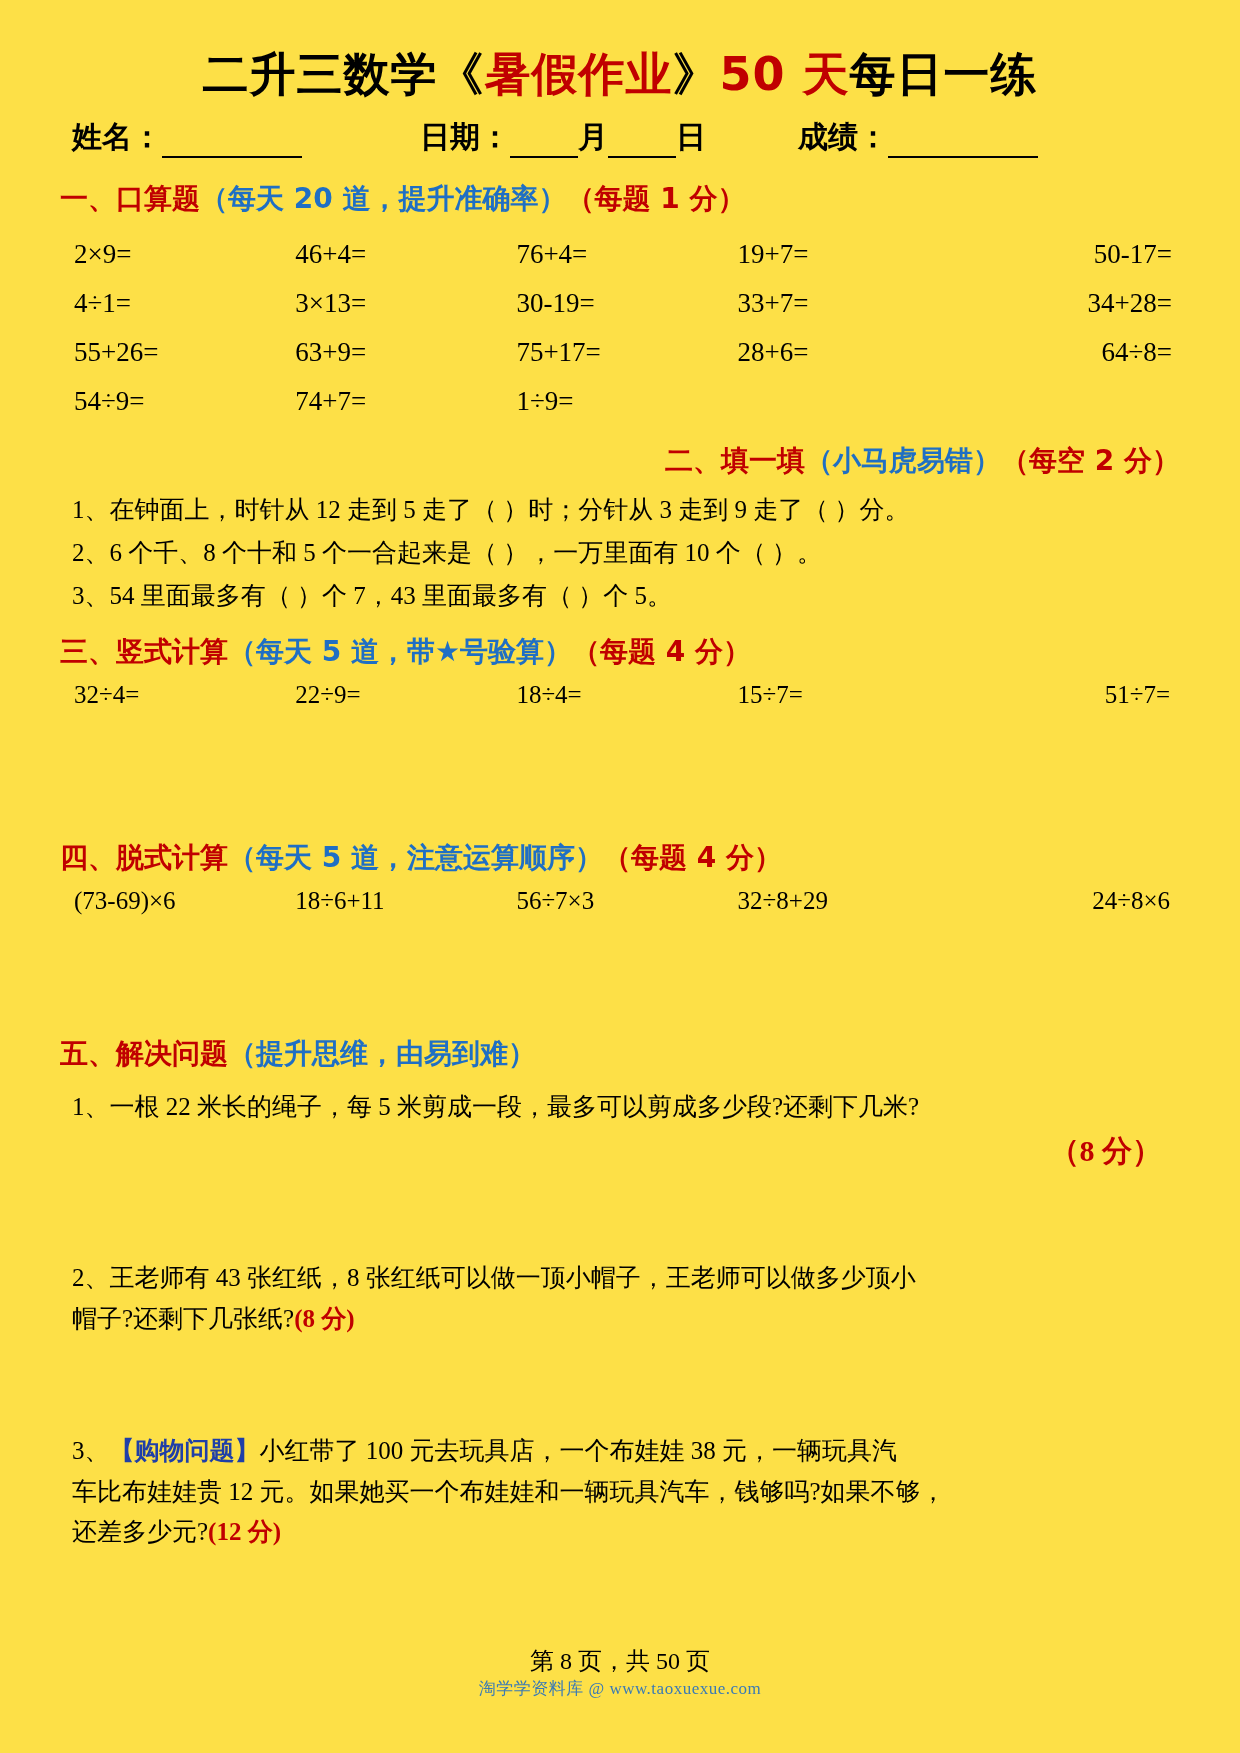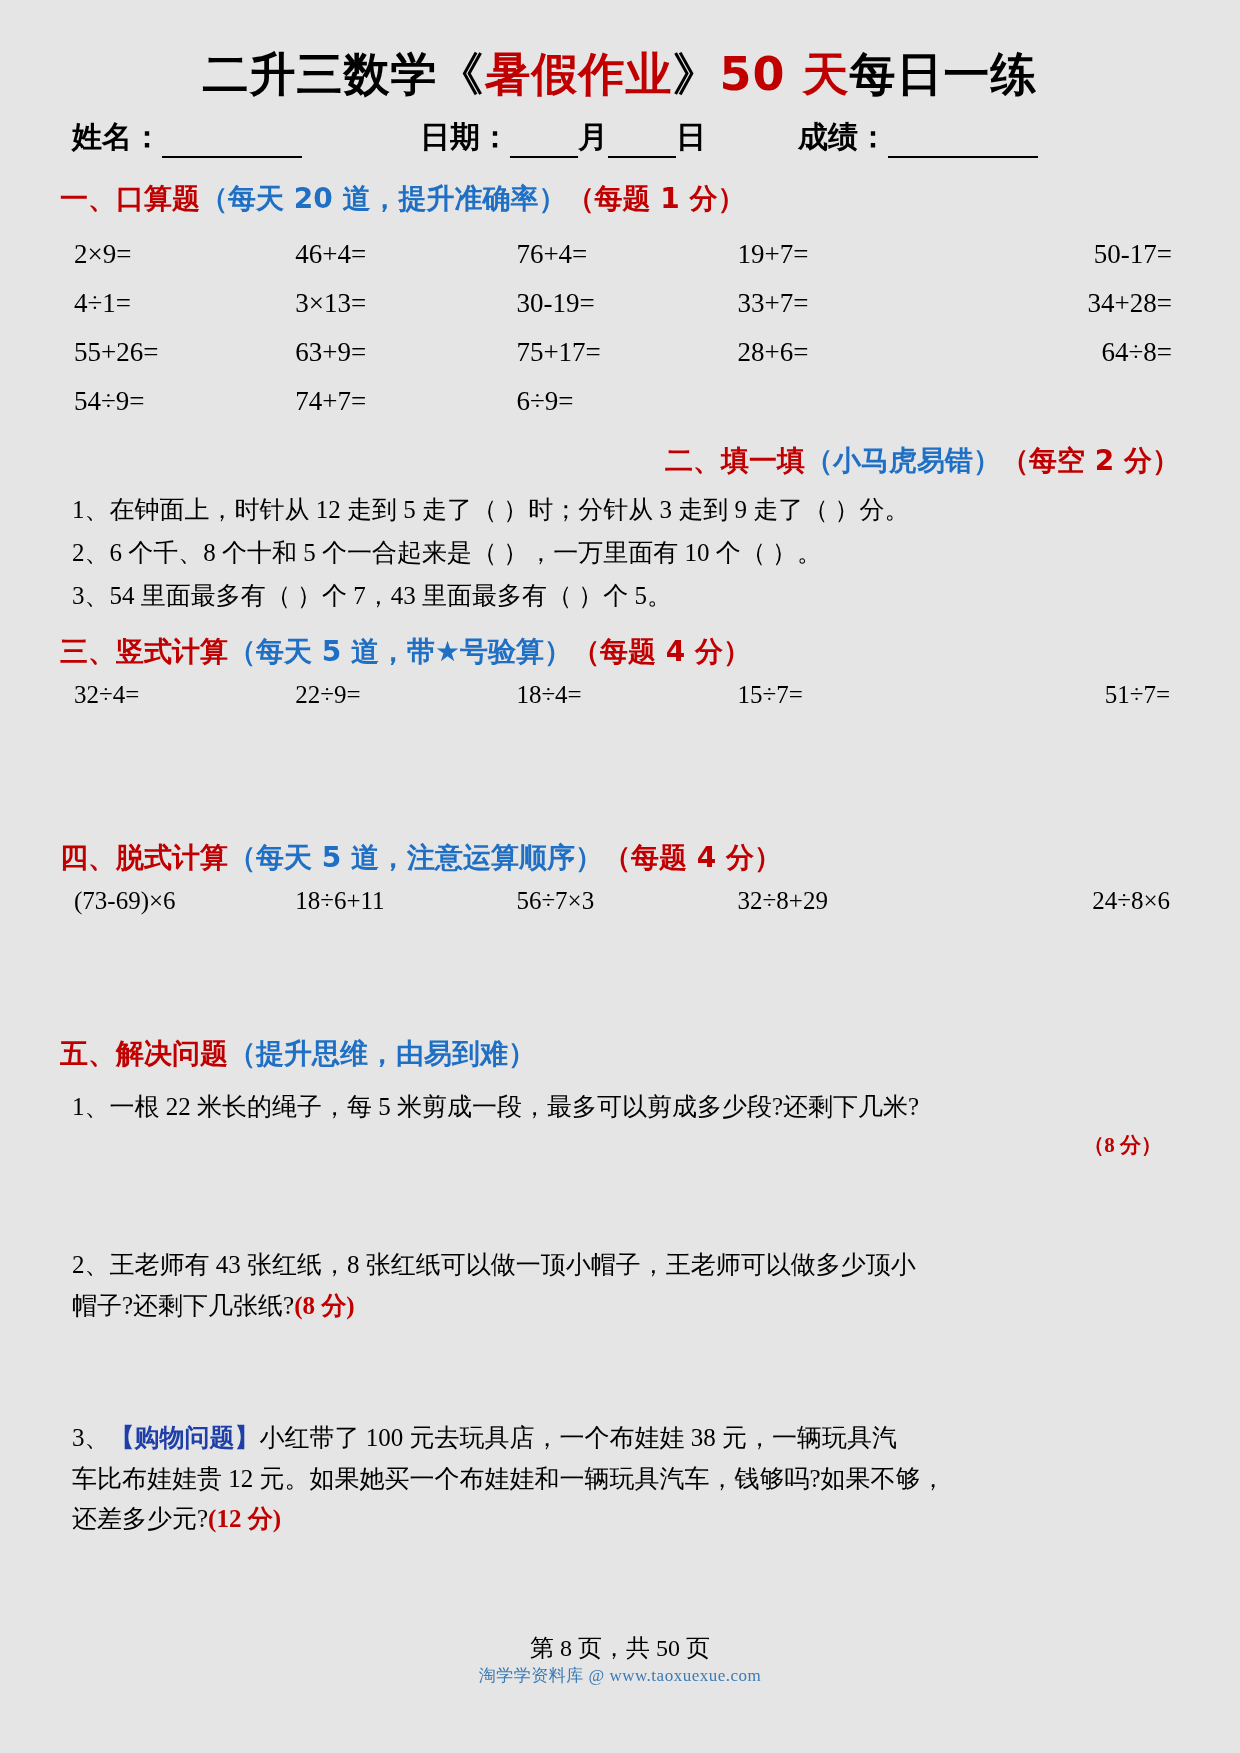--- a/index.html
+++ b/index.html
@@ -8,21 +8,21 @@
     background: #ffffff;
   }
   body {
     font-family: "Liberation Serif", "DejaVu Serif", serif;
     color: #000000;
   }
   .page {
     position: relative;
     width: 1240px;
     height: 1753px;
-    background: #e5e5e5;
+    background: #fde047;
     box-sizing: border-box;
     padding: 0 60px;
     overflow: hidden;
   }
 
   
   .doc-title {
     text-align: center;
     font-family: "DejaVu Sans", sans-serif;
     font-weight: bold;
@@ -111,21 +111,21 @@
     line-height: 1.62;
     padding-left: 12px;
     text-indent: 0;
   }
   .word-prob .score-red {
     color: #c00000;
     font-weight: bold;
   }
   .score-right {
     text-align: right;
-    font-size: 21px;
+    font-size: 30px;
     color: #c00000;
     font-weight: bold;
     padding-right: 18px;
     margin-top: 4px;
   }
   .bracket-blue {
     color: #1f3fa8;
     font-weight: bold;
   }
   .wp-gap-a { height: 86px; }
@@ -185,21 +185,21 @@
     <div class="cell">33+7=</div>
     <div class="cell">34+28=</div>
     <div class="cell">55+26=</div>
     <div class="cell">63+9=</div>
     <div class="cell">75+17=</div>
 
     <div class="cell">28+6=</div>
     <div class="cell">64÷8=</div>
     <div class="cell">54÷9=</div>
     <div class="cell">74+7=</div>
-    <div class="cell">6÷9=</div>
+    <div class="cell">1÷9=</div>
   </div>
 
   <div class="sec-head" style="margin-top:16px;text-align:right;">
     <span class="t-red">二、填一填</span><span class="t-blue">（小马虎易错）</span><span class="t-red">（每空 2 分）</span>
   </div>
 
   <div style="margin-top:8px;">
     <div class="fill-line">1、在钟面上，时针从 12 走到 5 走了（        ）时；分针从 3 走到 9 走了（         ）分。</div>
     <div class="fill-line">2、6 个千、8 个十和 5 个一合起来是（               ），一万里面有 10 个（              ）。</div>
     <div class="fill-line">3、54 里面最多有（           ）个 7，43 里面最多有（           ）个 5。</div>

